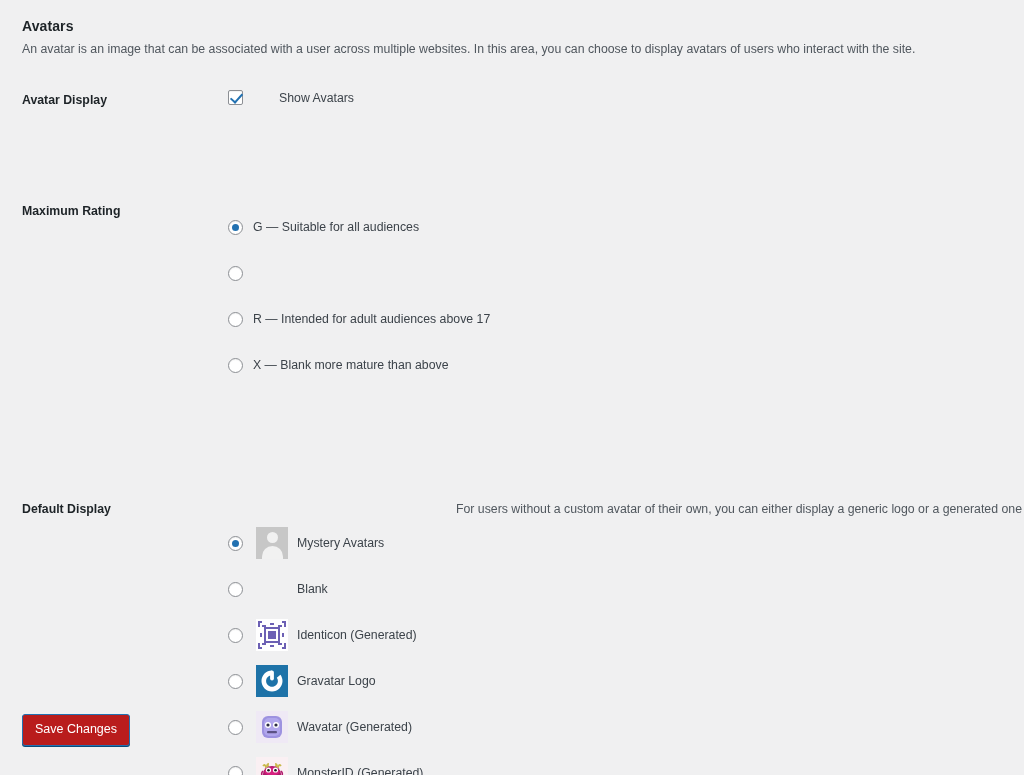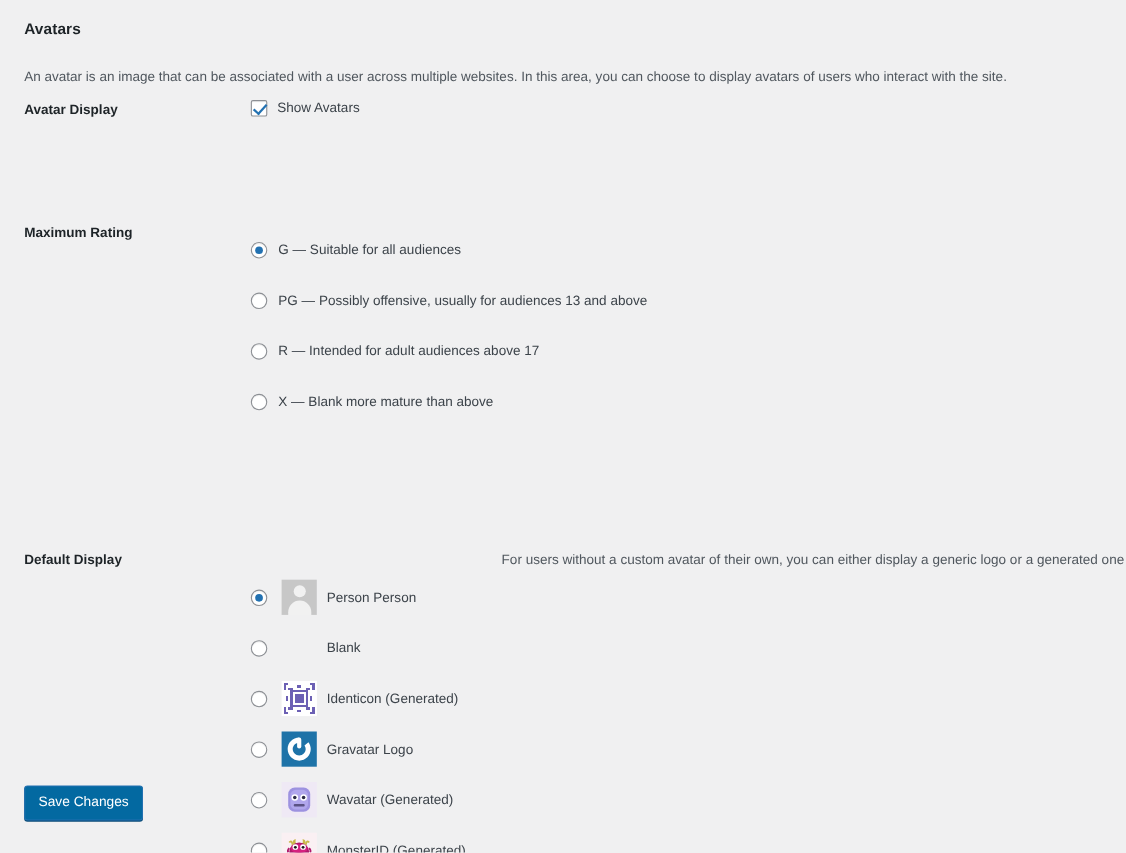--- a/index.html
+++ b/index.html
@@ -24,21 +24,21 @@
   .section-title {
     position: absolute;
     left: 22px; top: 6px;
     font-size: 14px;
     font-weight: bold;
     color: #1d2327;
     letter-spacing: 0.1px;
   }
   .section-desc {
     position: absolute;
-    left: 22px; top: 50px;
+    left: 22px; top: 29px;
     font-size: 12.3px;
     color: #50575e;
     white-space: nowrap;
     line-height: 16px;
   }
 
   
   .form-table { position: absolute; left: 0; top: 84px; width: 1024px; }
   .row { position: relative; width: 1024px; }
   .th {
@@ -46,21 +46,21 @@
     left: 22px;
     width: 200px;
     font-size: 12.3px;
     font-weight: bold;
     color: #1d2327;
     line-height: 17px;
   }
   .td { position: absolute; left: 228px; }
 
   
-  .cb-line { display: flex; align-items: flex-end; }
+  .cb-line { display: flex; align-items: flex-start; gap: 27px; }
   .checkbox {
     width: 15px; height: 15px;
     border: 1px solid #8c8f94;
     border-radius: 2px;
     background: #fff;
     position: relative;
     flex: 0 0 auto;
     box-shadow: inset 0 1px 1px rgba(0,0,0,.06);
   }
   .checkbox.checked::after {
@@ -169,21 +169,21 @@
   .wav { background: #efe9f5; }
   
   .mon { background: #faf0f3; }
   
   .ident { background: #ffffff; }
 
   
   .submit-wrap { position: absolute; left: 22px; top: 714px; }
   .button-primary {
     display: inline-block;
-    background: #0369a1;
+    background: #b91c1c;
     border: 1px solid #2271b1;
     border-radius: 3px;
     color: #fff;
     font-size: 12.5px;
     line-height: 1;
     padding: 8px 12px 9px;
     cursor: pointer;
     box-shadow: 0 1px 0 #0a4b78;
     font-family: "Liberation Sans", "DejaVu Sans", sans-serif;
   }
@@ -210,21 +210,20 @@
 
     <div class="row" style="height:149px; margin-top:0;">
       <div class="th" style="top:63px;">Maximum Rating</div>
       <div class="td" style="top:56px;">
         <label class="radio-line">
           <span class="radio checked"></span>
           <span class="radio-label">G — Suitable for all audiences</span>
         </label>
         <label class="radio-line">
           <span class="radio"></span>
-          <span class="radio-label">PG — Possibly offensive, usually for audiences 13 and above</span>
         </label>
         <label class="radio-line">
           <span class="radio"></span>
           <span class="radio-label">R — Intended for adult audiences above 17</span>
         </label>
         <label class="radio-line">
           <span class="radio"></span>
           <span class="radio-label">X — Blank more mature than above</span>
         </label>
       </div>
@@ -237,21 +236,21 @@
         <div class="avatar-desc">For users without a custom avatar of their own, you can either display a generic logo or a generated one based on their email address.</div>
 
         <div style="margin-top:19px;">
 
           <label class="avatar-line">
             <span class="radio checked"></span>
             <span class="av-icon mp">
               <span class="head"></span>
                 <span class="body"></span>
             </span>
-            <span class="av-label">Person Person</span>
+            <span class="av-label">Mystery Avatars</span>
           </label>
 
           <label class="avatar-line">
             <span class="radio"></span>
             <span class="av-icon blank"></span>
             <span class="av-label">Blank</span>
           </label>
 
           <label class="avatar-line">
             <span class="radio"></span>

